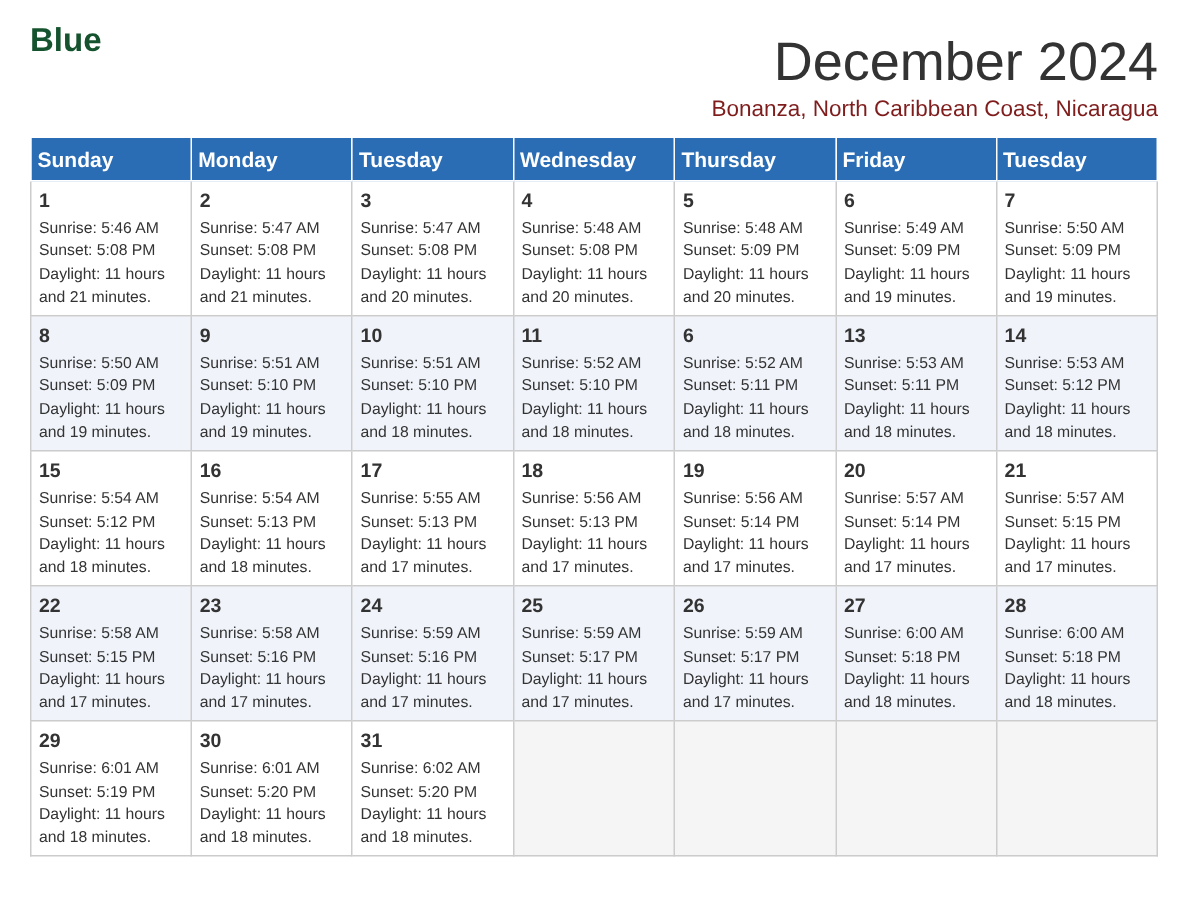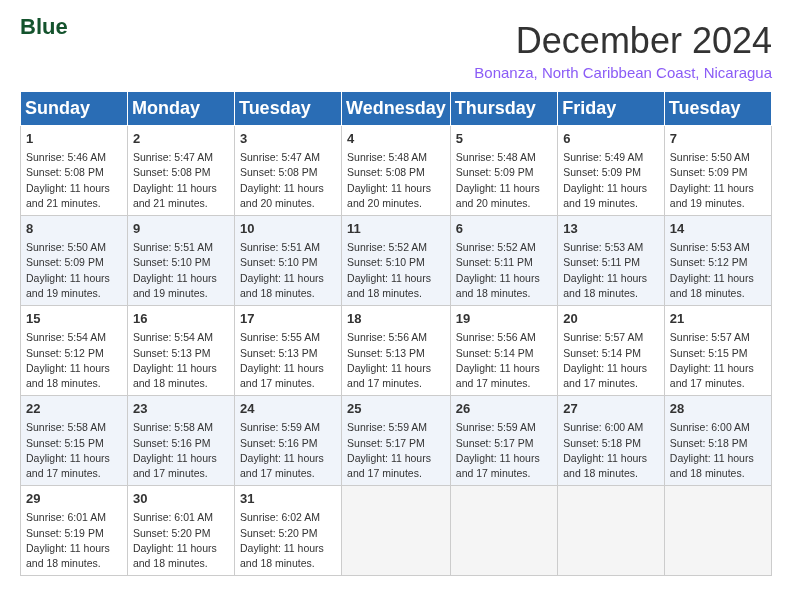--- a/index.html
+++ b/index.html
@@ -24,34 +24,34 @@
     .title-block {
       text-align: right;
     }
     .month-title {
       font-size: 36px;
       font-weight: normal;
       color: #333;
     }
     .location {
       font-size: 15px;
-      color: #8b5cf6;
+      color: #7f1d1d;
       margin-top: 2px;
     }
     .calendar {
       width: 100%;
       border-collapse: collapse;
       font-size: 11px;
     }
     .calendar th {
       background: #2a6db5;
       color: #fff;
       padding: 6px 4px;
       text-align: left;
-      font-size: 18px;
+      font-size: 14px;
       font-weight: bold;
       border: 1px solid #fff;
     }
     .calendar td {
       border: 1px solid #ccc;
       vertical-align: top;
       padding: 4px 5px;
       width: 108px;
       min-height: 80px;
       background: #fff;

